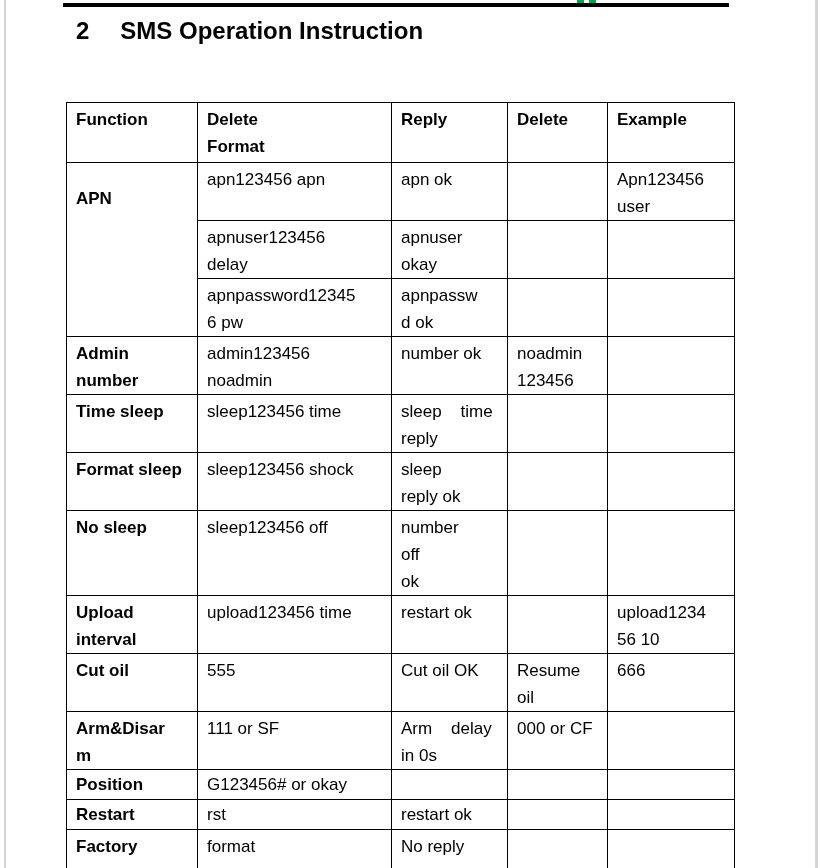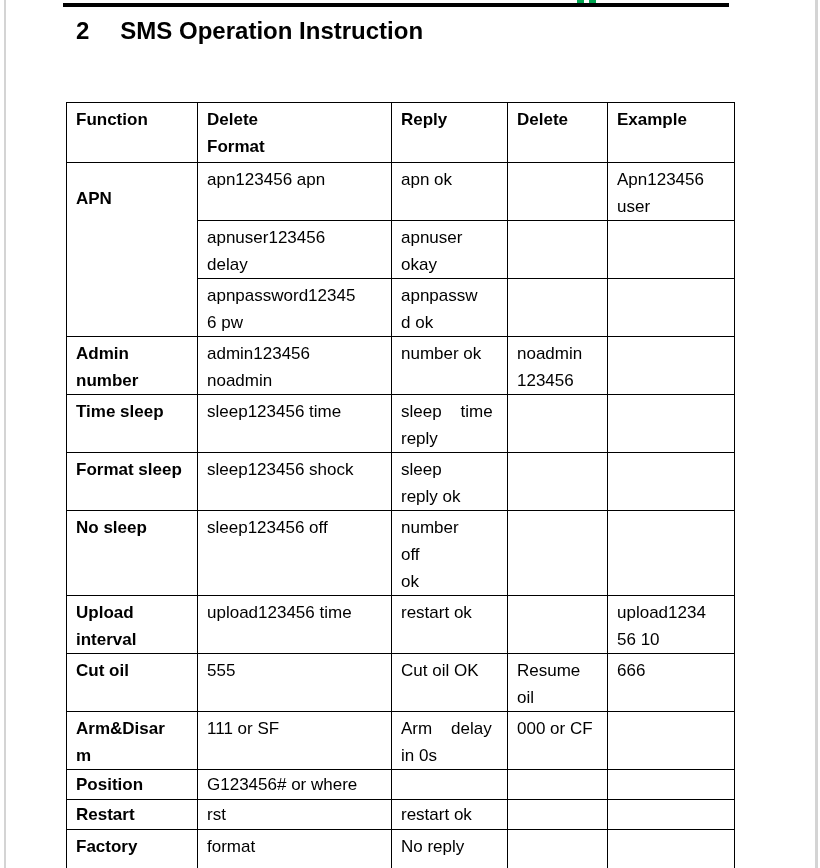--- a/index.html
+++ b/index.html
@@ -160,21 +160,21 @@
       <td class="fn">Arm&amp;Disar
 m</td>
       <td>111 or SF</td>
       <td>Arm    delay
 in 0s</td>
       <td>000 or CF</td>
       <td></td>
     </tr>
     <tr class="row-short">
       <td class="fn">Position</td>
-      <td>G123456# or where</td>
+      <td>G123456# or okay</td>
       <td></td>
       <td></td>
       <td></td>
     </tr>
     <tr class="row-short">
       <td class="fn">Restart</td>
       <td>rst</td>
       <td>restart ok</td>
       <td></td>
       <td></td>

